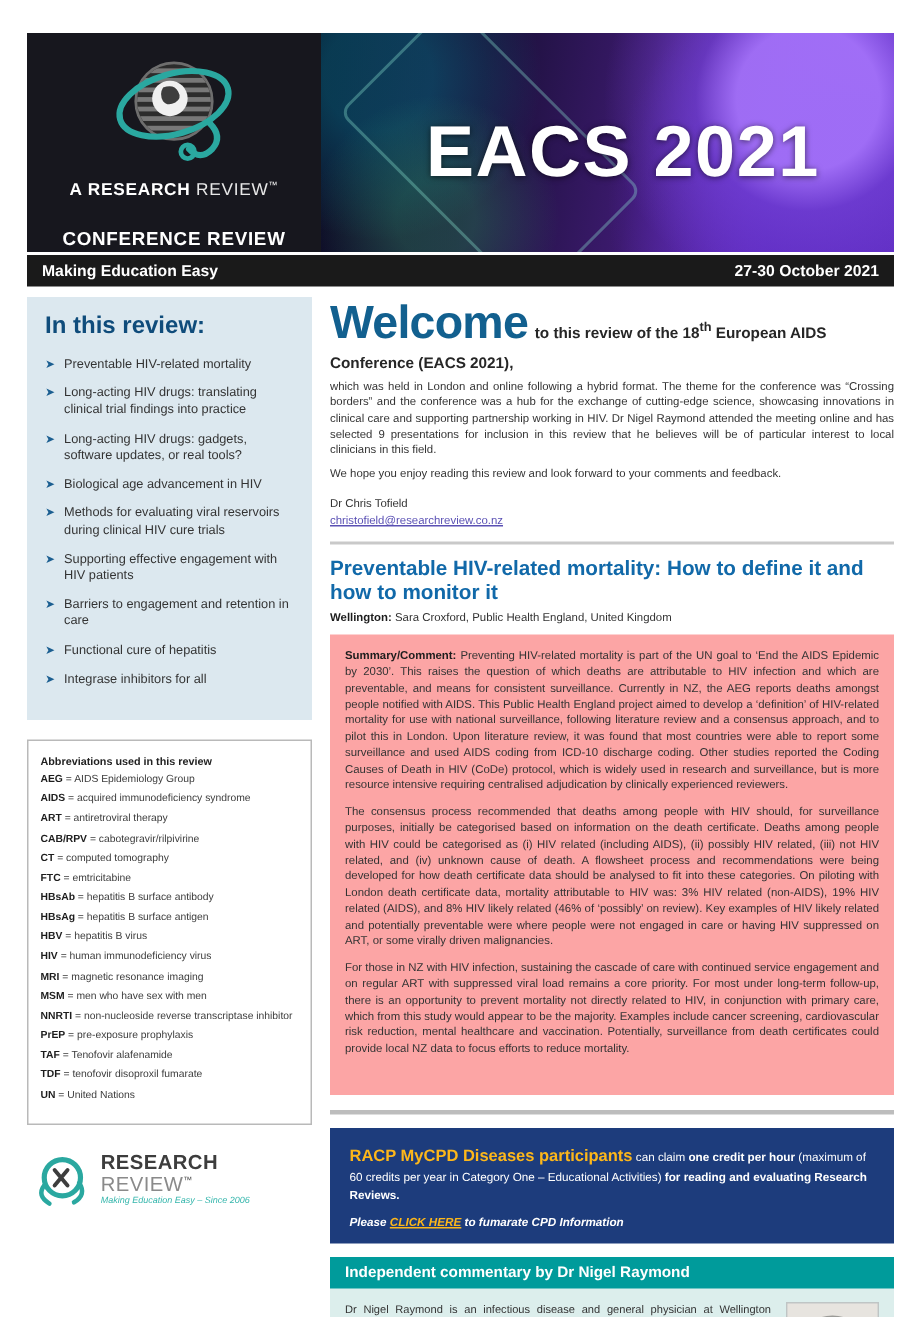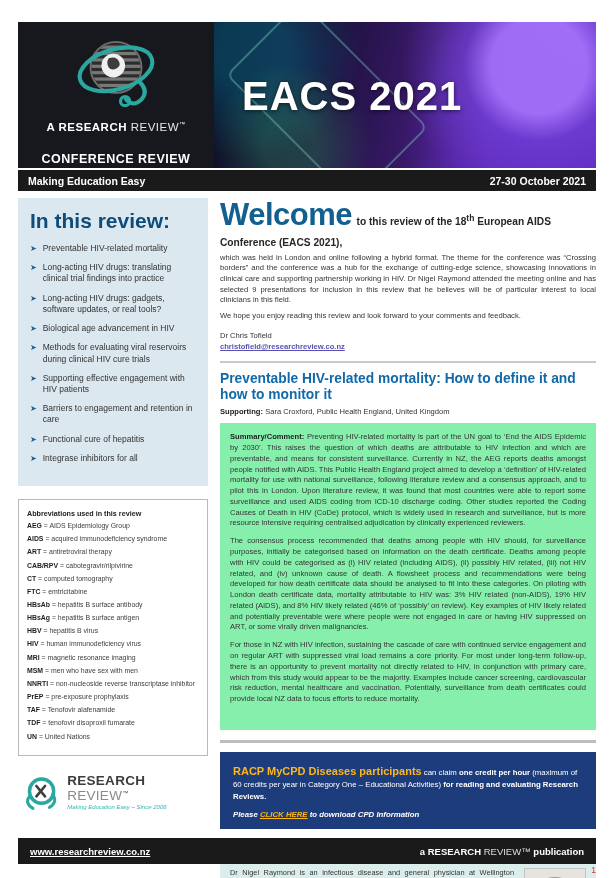--- a/index.html
+++ b/index.html
@@ -21,35 +21,35 @@
     background:linear-gradient(100deg,#0b0b23 0%,#1a1038 28%,#3c1a6e 55%,#6d34c4 78%,#8a56e0 100%); }
   .banner-right:before { content:""; position:absolute; inset:0;
     background:
       radial-gradient(circle at 85% 30%, rgba(170,120,255,.85) 0 14%, rgba(120,70,220,.55) 22%, transparent 40%),
       radial-gradient(circle at 95% 80%, rgba(90,40,190,.9) 0 18%, transparent 45%),
       radial-gradient(circle at 20% 85%, rgba(60,200,120,.25) 0 8%, transparent 25%),
       radial-gradient(circle at 10% 20%, rgba(0,180,200,.28) 0 10%, transparent 30%);
   }
   .banner-right:after { content:""; position:absolute; left:6%; top:18%; width:46%; height:70%;
     border:2px solid rgba(140,230,210,.35); transform:rotate(45deg); border-radius:8px; }
-  .eacs-title { position:relative; z-index:2; color:#ffffff; font-weight:bold; font-size:40px;
-    letter-spacing:1px; padding:52px 0 0 28px; text-shadow:0 1px 4px rgba(0,0,0,.6); }
+  .eacs-title { position:relative; z-index:2; color:#ffffff; font-weight:bold; font-size:48px;
+    letter-spacing:1px; padding:52px 0 0 28px; text-shadow:0 1px 4px rgba(0,0,0,.6);margin-left:42px; }
 
   
   .tagline-bar { height:21px; background:#1a1a1a; color:#ffffff; display:flex;
     align-items:center; justify-content:space-between; padding:0 10px; margin-top:2px;
     font-size:10.5px; font-weight:bold; }
 
   
   .main { display:flex; gap:12px; margin-top:7px; align-items:flex-start; }
   .left-col { width:190px; flex:none; }
   .right-col { flex:1; min-width:0; }
 
   .review-box { background:#dce8ef; padding:11px 10px 14px 12px; }
-  .review-box h2 { color:#0f4c7b; font-size:21px; font-weight:bold; margin-bottom:10px; }
+  .review-box h2 { color:#0f4c7b; font-size:16px; font-weight:bold; margin-bottom:10px; }
   .toc-item { display:flex; gap:6px; margin-bottom:8px; font-size:8.5px; line-height:1.32;
     color:#333333; }
   .toc-item .arrow { color:#1c5f91; font-size:8px; line-height:1.4; flex:none; }
 
   .abbr-box { margin-top:13px; background:#ffffff; border:1px solid #b9b9b9; padding:9px 8px; }
   .abbr-head { font-size:7.2px; font-weight:bold; color:#222; margin-bottom:4px; }
   .abbr-row { font-size:6.9px; color:#3c3c3c; line-height:1.3; margin-bottom:4.2px; }
   .abbr-row b { color:#1d1d1d; }
 
   .rr-logo { margin-top:14px; display:flex; align-items:center; gap:4px; padding-left:2px; }
@@ -61,30 +61,30 @@
 
   
   .welcome-lede { line-height:1.1; }
   .welcome-title { display:inline; color:#12608f; font-weight:bold; font-size:31px;
     letter-spacing:-.5px; }
   .welcome-intro { font-weight:bold; font-size:10.2px; color:#262626; }
   .welcome p { font-size:7.6px; line-height:1.4; text-align:justify; color:#333; margin-top:3px; }
   .welcome .short { text-align:left; margin-top:5px; }
   .signoff { margin-top:9px; font-size:7.6px; line-height:1.45; color:#333; }
   .signoff .bold { font-weight:bold; }
-  .email-link { color:#5a50b4; font-weight:bold; text-decoration:underline; cursor:pointer; }
+  .email-link { color:#5a50b4; font-weight:normal; text-decoration:underline; cursor:pointer; }
 
   .divider { height:2px; background:#c9c9c9; margin:9px 0 8px; }
   .divider.thick { height:3px; background:#bdbdbd; margin:10px 0 9px; }
 
   
   .article-title { color:#1169a9; font-size:13.8px; font-weight:bold; line-height:1.15; }
   .presenter { font-size:7.6px; margin:4px 0 7px; color:#333; }
   .presenter b { color:#1d1d1d; }
-  .summary-box { background:#86efac; padding:9px 10px; }
+  .summary-box { background:#fca5a5; padding:9px 10px; }
   .summary-box p { font-size:7.6px; line-height:1.42; text-align:justify; color:#333;
     margin-bottom:7px; }
   .summary-box p:last-child { margin-bottom:16px; }
   .summary-box b.lbl { color:#1d1d1d; }
 
   
   .cpd-box { background:#1d3c7c; color:#ffffff; padding:11px 13px 10px; }
   .cpd-line1 { font-size:7.8px; line-height:1.5; }
   .cpd-title { color:#fdb71a; font-weight:bold; font-size:11px; }
   .cpd-line1 b { font-weight:bold; }
@@ -244,33 +244,33 @@
         <div class="signoff">
           <div>Dr Chris Tofield</div>
           <a class="email-link">christofield@researchreview.co.nz</a>
         </div>
       </div>
 
       <div class="divider"></div>
 
       <div class="article">
         <div class="article-title">Preventable HIV-related mortality: How to define it and how to monitor it</div>
-        <div class="presenter"><b>Supporting:</b><span> Sara Croxford, Public Health England, United Kingdom</span></div>
+        <div class="presenter"><b>Wellington:</b><span> Sara Croxford, Public Health England, United Kingdom</span></div>
         <div class="summary-box">
           <p><b class="lbl">Summary/Comment:</b><span> Preventing HIV-related mortality is part of the UN goal to ‘End the AIDS Epidemic by 2030’. This raises the question of which deaths are attributable to HIV infection and which are preventable, and means for consistent surveillance. Currently in NZ, the AEG reports deaths amongst people notified with AIDS. This Public Health England project aimed to develop a ‘definition’ of HIV-related mortality for use with national surveillance, following literature review and a consensus approach, and to pilot this in London. Upon literature review, it was found that most countries were able to report some surveillance and used AIDS coding from ICD-10 discharge coding. Other studies reported the Coding Causes of Death in HIV (CoDe) protocol, which is widely used in research and surveillance, but is more resource intensive requiring centralised adjudication by clinically experienced reviewers.</span></p>
           <p>The consensus process recommended that deaths among people with HIV should, for surveillance purposes, initially be categorised based on information on the death certificate. Deaths among people with HIV could be categorised as (i) HIV related (including AIDS), (ii) possibly HIV related, (iii) not HIV related, and (iv) unknown cause of death. A flowsheet process and recommendations were being developed for how death certificate data should be analysed to fit into these categories. On piloting with London death certificate data, mortality attributable to HIV was: 3% HIV related (non-AIDS), 19% HIV related (AIDS), and 8% HIV likely related (46% of ‘possibly’ on review). Key examples of HIV likely related and potentially preventable were where people were not engaged in care or having HIV suppressed on ART, or some virally driven malignancies.</p>
           <p>For those in NZ with HIV infection, sustaining the cascade of care with continued service engagement and on regular ART with suppressed viral load remains a core priority. For most under long-term follow-up, there is an opportunity to prevent mortality not directly related to HIV, in conjunction with primary care, which from this study would appear to be the majority. Examples include cancer screening, cardiovascular risk reduction, mental healthcare and vaccination. Potentially, surveillance from death certificates could provide local NZ data to focus efforts to reduce mortality.</p>
         </div>
       </div>
 
       <div class="divider thick"></div>
 
       <div class="cpd-box">
         <div class="cpd-line1"><span class="cpd-title">RACP MyCPD Diseases participants</span><span> can claim </span><b>one credit per hour</b><span> (maximum of 60 credits per year in Category One – Educational Activities) </span><b>for reading and evaluating Research Reviews.</b></div>
-        <div class="cpd-line2"><span>Please </span><a class="cpd-link">CLICK HERE</a><span> to download CPD Information</span></div>
+        <div class="cpd-line2"><span>Please </span><a class="cpd-link">CLICK HERE</a><span> to fumarate CPD Information</span></div>
       </div>
 
       <div class="commentary">
         <div class="commentary-head">Independent commentary by Dr Nigel Raymond</div>
         <div class="commentary-body">
           <p>Dr Nigel Raymond is an infectious disease and general physician at Wellington Hospital. He has been involved in the care of people living with HIV infection since the 1980s. Nigel trained at the University of Otago and completed a fellowship in Infectious Diseases at Emory University, Atlanta, USA. He is currently chair of the NZ committee for the Australasian Society for Infectious Diseases. HIV research interests have included the cascade of care and AHOD cohort study.</p>
           <svg class="portrait" viewBox="0 0 62 74">
             <rect x="0" y="0" width="62" height="74" fill="#e7e4df"></rect>
             <path d="M14 26 Q14 8 31 8 Q48 8 48 26 L47 34 Q46 15 31 14 Q16 15 15 34 Z" fill="#9b9b97"></path>
             <ellipse cx="31" cy="27" rx="12.5" ry="14.5" fill="#e3bd96"></ellipse>
@@ -281,21 +281,14 @@
             <path d="M27 36 q4 2.5 8 0" fill="none" stroke="#a97f5e" stroke-width="1.1"></path>
             <path d="M6 74 Q9 52 31 50 Q53 52 56 74 Z" fill="#5c6e72"></path>
             <path d="M27 51 L31 58 L35 51 L33 50 L29 50 Z" fill="#cdd6d8"></path>
           </svg>
         </div>
       </div>
 
     </div>
   </div>
 
-  <div class="footer-wrap">
-    <div class="footer-bar">
-      <a class="footer-url">www.researchreview.co.nz</a>
-      <span class="footer-pub"><span class="b">a </span><span class="b">RESEARCH</span><span class="light"> REVIEW™ </span><span class="b">publication</span></span>
-    </div>
-    <div class="page-num">1</div>
-  </div>
 
 </div>
 
 </body></html>

